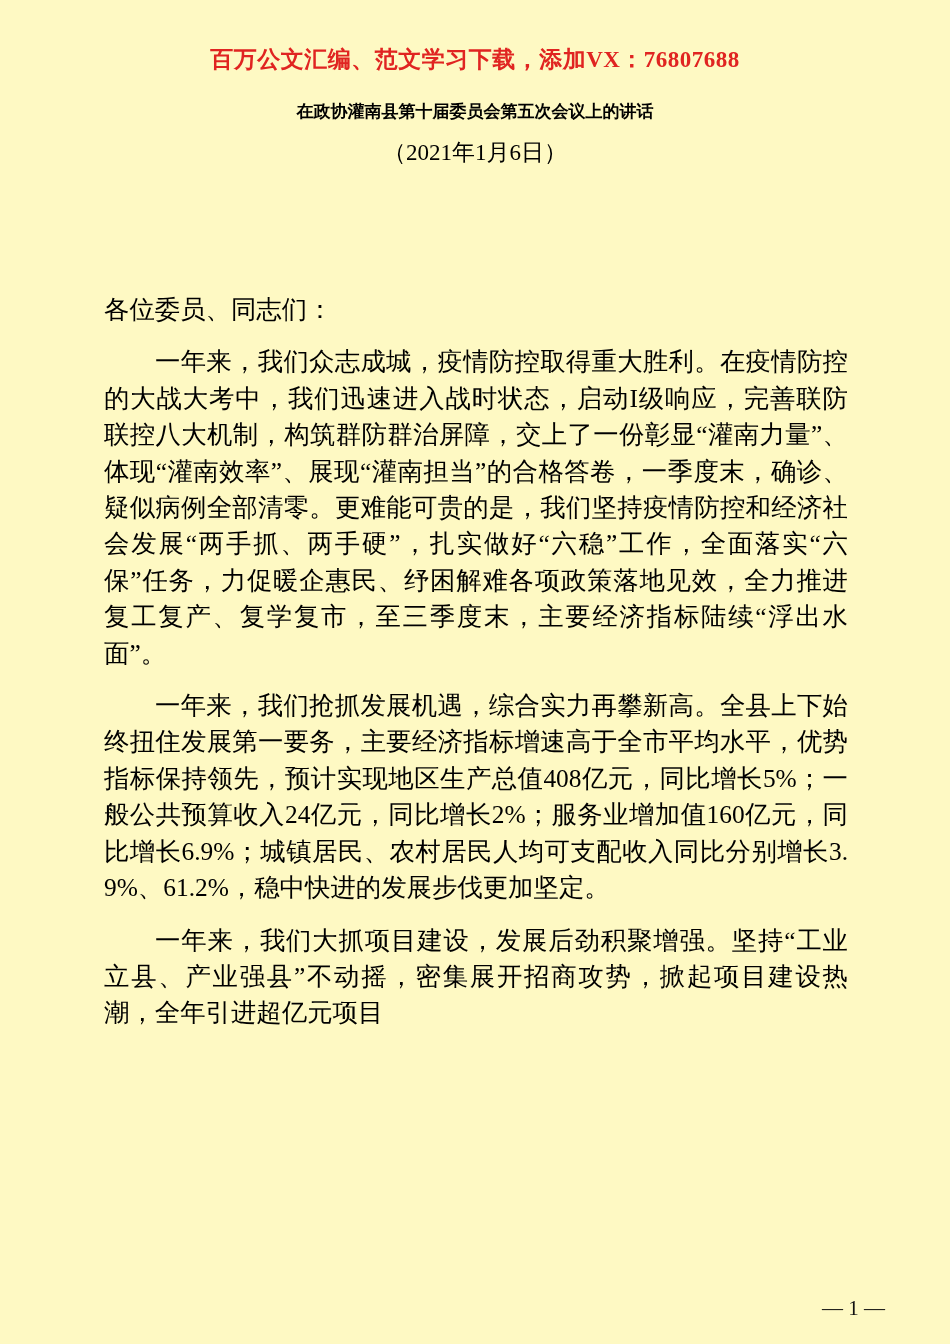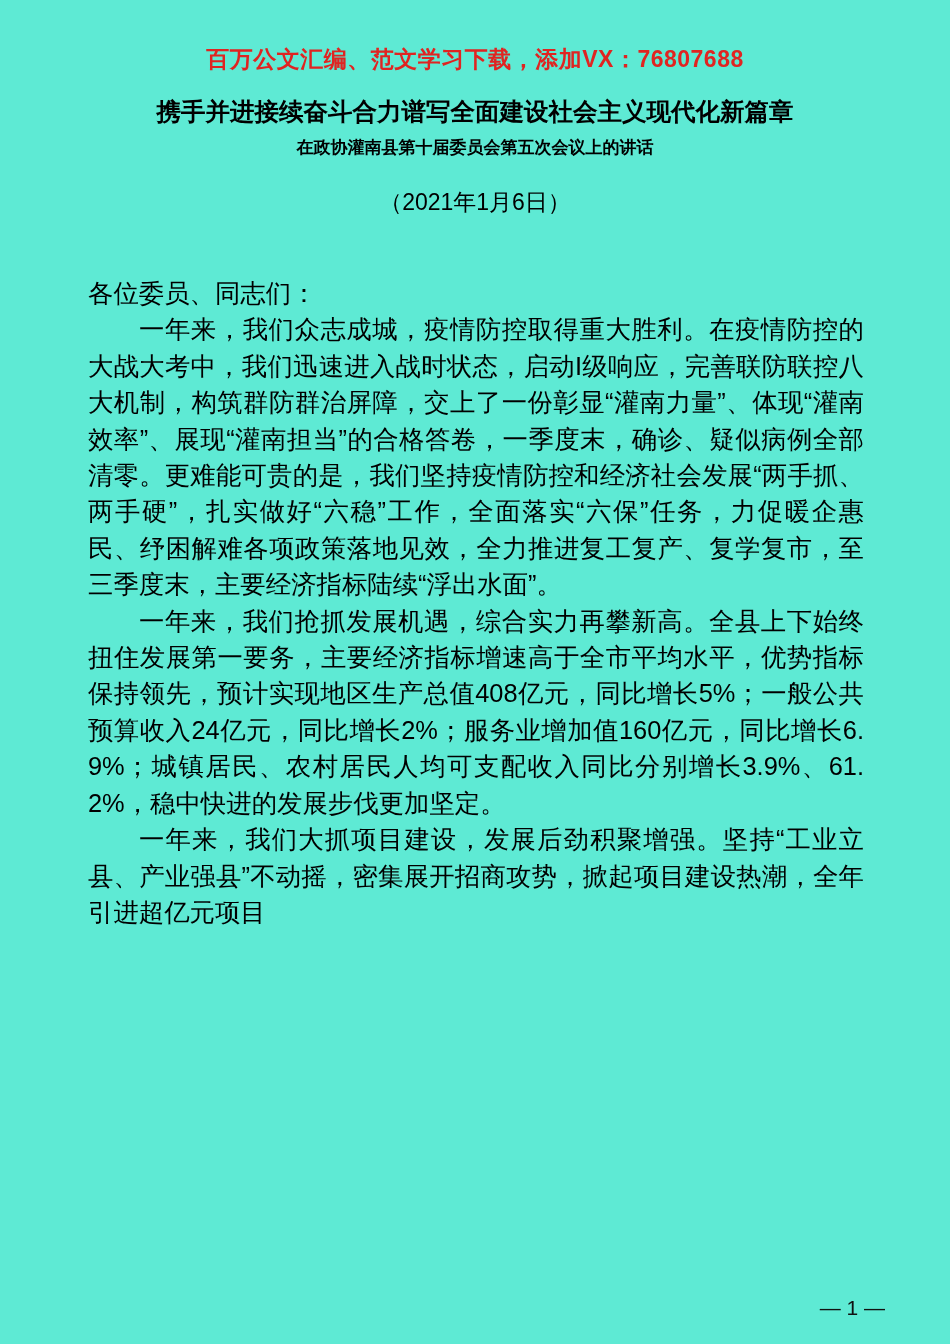--- a/index.html
+++ b/index.html
@@ -8,23 +8,24 @@
     background: #ffffff;
   }
   body {
     font-family: "Liberation Sans", "DejaVu Sans", sans-serif;
     color: #000000;
   }
   .page {
     position: relative;
     width: 950px;
     height: 1344px;
-    background: #5eead4;
+    background: #fef9c3;
     overflow: hidden;
     box-sizing: border-box;
+    font-family: Liberation Serif, serif;
   }
 
   
   .promo {
     position: absolute;
     top: 44px;
     left: 0;
     width: 950px;
     text-align: center;
     font-size: 23px;
@@ -58,38 +59,38 @@
   .title-author {
     font-size: 23px;
     font-weight: bold;
     line-height: 36px;
     margin-top: 1px;
     white-space: nowrap;
   }
   .title-date {
     font-size: 23px;
     line-height: 36px;
-    margin-top: 18px;
+    margin-top: 5px;
     white-space: nowrap;
   }
 
   
   .body-copy {
     position: absolute;
     top: 275px;
     left: 88px;
     width: 776px;
   }
   .para {
     font-size: 25.4px;
     line-height: 36.4px;
     text-align: justify;
     text-align-last: left;
     text-justify: inter-character;
-    margin: 0;
+    margin: 16px;
     word-break: break-all;
     letter-spacing: 0px;
   }
   .para.indent {
     text-indent: 51px;
   }
 
   
   .pagenum {
     position: absolute;
@@ -103,21 +104,20 @@
   }
 </style>
 </head>
 <body>
 
 <div class="page">
 
   <div class="promo">百万公文汇编、范文学习下载，添加VX：76807688</div>
 
   <div class="titleblock">
-    <div class="title-main">携手并进接续奋斗合力谱写全面建设社会主义现代化新篇章</div>
     <div class="title-sub">在政协灌南县第十届委员会第五次会议上的讲话</div>
     <div class="title-date">（2021年1月6日）</div>
   </div>
 
   <div class="body-copy">
     <p class="para">各位委员、同志们：</p>
     <p class="para indent">一年来，我们众志成城，疫情防控取得重大胜利。在疫情防控的大战大考中，我们迅速进入战时状态，启动I级响应，完善联防联控八大机制，构筑群防群治屏障，交上了一份彰显“灌南力量”、体现“灌南效率”、展现“灌南担当”的合格答卷，一季度末，确诊、疑似病例全部清零。更难能可贵的是，我们坚持疫情防控和经济社会发展“两手抓、两手硬”，扎实做好“六稳”工作，全面落实“六保”任务，力促暖企惠民、纾困解难各项政策落地见效，全力推进复工复产、复学复市，至三季度末，主要经济指标陆续“浮出水面”。</p>
     <p class="para indent">一年来，我们抢抓发展机遇，综合实力再攀新高。全县上下始终扭住发展第一要务，主要经济指标增速高于全市平均水平，优势指标保持领先，预计实现地区生产总值408亿元，同比增长5%；一般公共预算收入24亿元，同比增长2%；服务业增加值160亿元，同比增长6.9%；城镇居民、农村居民人均可支配收入同比分别增长3.9%、61.2%，稳中快进的发展步伐更加坚定。</p>
     <p class="para indent">一年来，我们大抓项目建设，发展后劲积聚增强。坚持“工业立县、产业强县”不动摇，密集展开招商攻势，掀起项目建设热潮，全年引进超亿元项目</p>
   </div>

